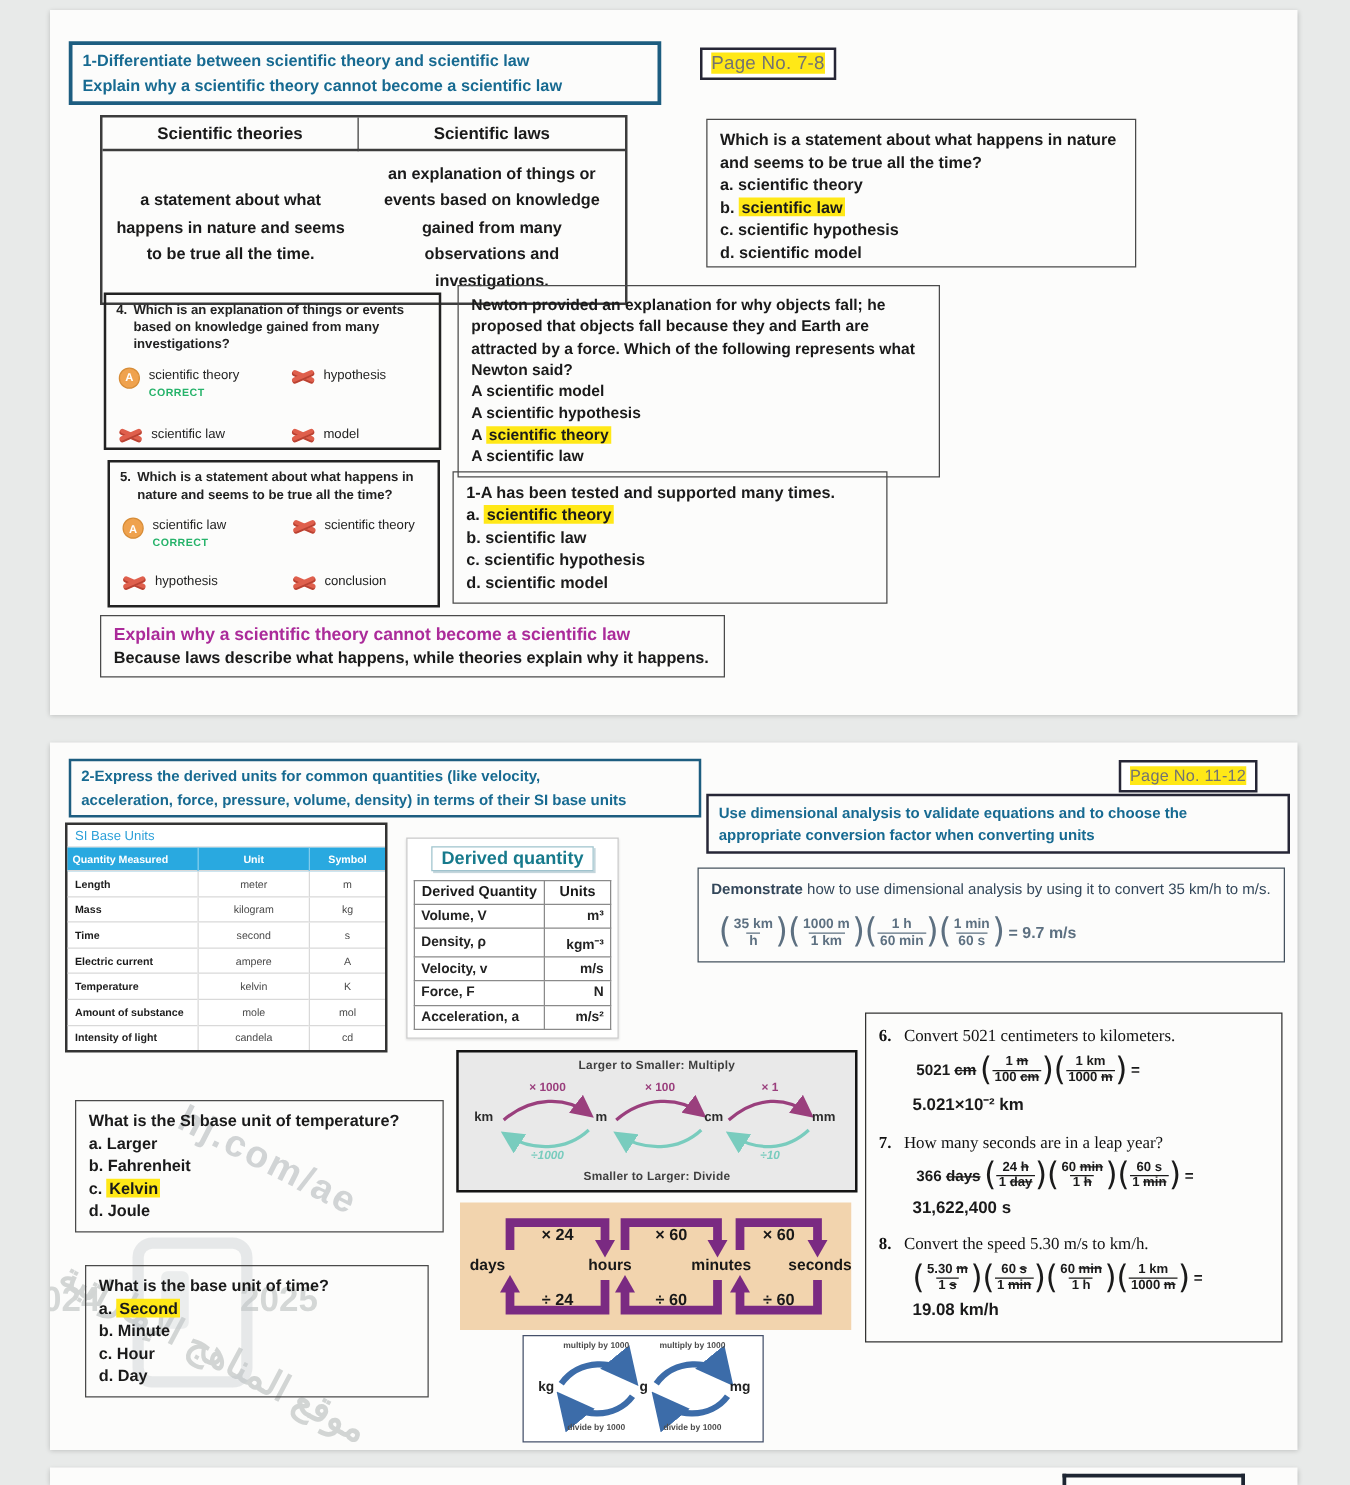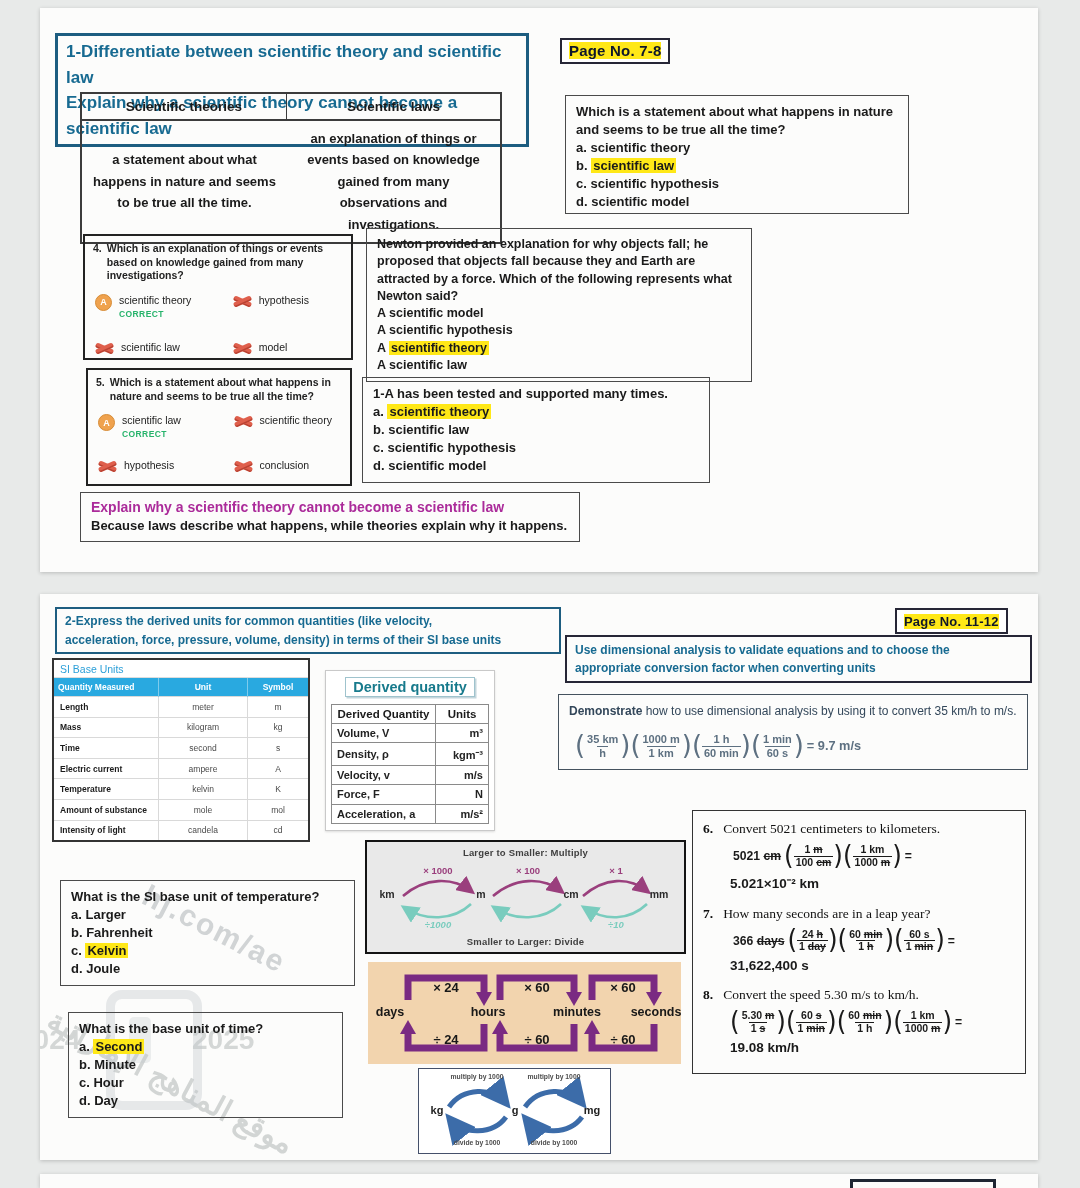--- a/index.html
+++ b/index.html
@@ -6,24 +6,24 @@
   #scene{position:relative;width:1080px;height:1188px;background:#e8eae9;overflow:hidden;
          font-family:"Liberation Sans",sans-serif;color:#1a1a1a;}
   .page{position:absolute;background:#fcfcfb;box-shadow:0 1px 4px rgba(0,0,0,.20);overflow:hidden;}
   #page1{left:40px;top:8px;width:998px;height:564px;}
   #page2{left:40px;top:594px;width:998px;height:566px;}
   #page3{left:40px;top:1174px;width:998px;height:14px;}
   .abs{position:absolute;}
 
   
   .teal-box{border:3px solid #1d5d80;padding:3px 8px;color:#176a91;font-weight:800;
-            font-size:17px;line-height:1.5;background:transparent;}
+            font-size:13px;line-height:1.5;background:transparent;}
   .teal-box.small{font-size:12px;border-width:2.5px;line-height:1.55;}
   .badge{border:2.5px solid #262636;background:#fff;padding:2px 7px;display:inline-block;}
-  .badge .hl-y{background:#ffe817;color:#0f172a;font-weight:700;font-size:15px;letter-spacing:.2px;}
+  .badge .hl-y{background:#ffe817;color:#737373;font-weight:400;font-size:15px;letter-spacing:.2px;}
   .badge.small .hl-y{font-size:13px;}
   .navy-box{border:2px solid #262636;padding:4px 8px;color:#176a91;font-weight:800;
             font-size:12px;line-height:1.5;}
 
   
   .qbox{border:1.8px solid #4a4a4a;background:transparent;padding:7px 10px;font-weight:700;
         font-size:13px;line-height:1.38;}
   .opt-line{white-space:nowrap;}
   .hl{background:#ffe817;padding:0 2px;}
 

